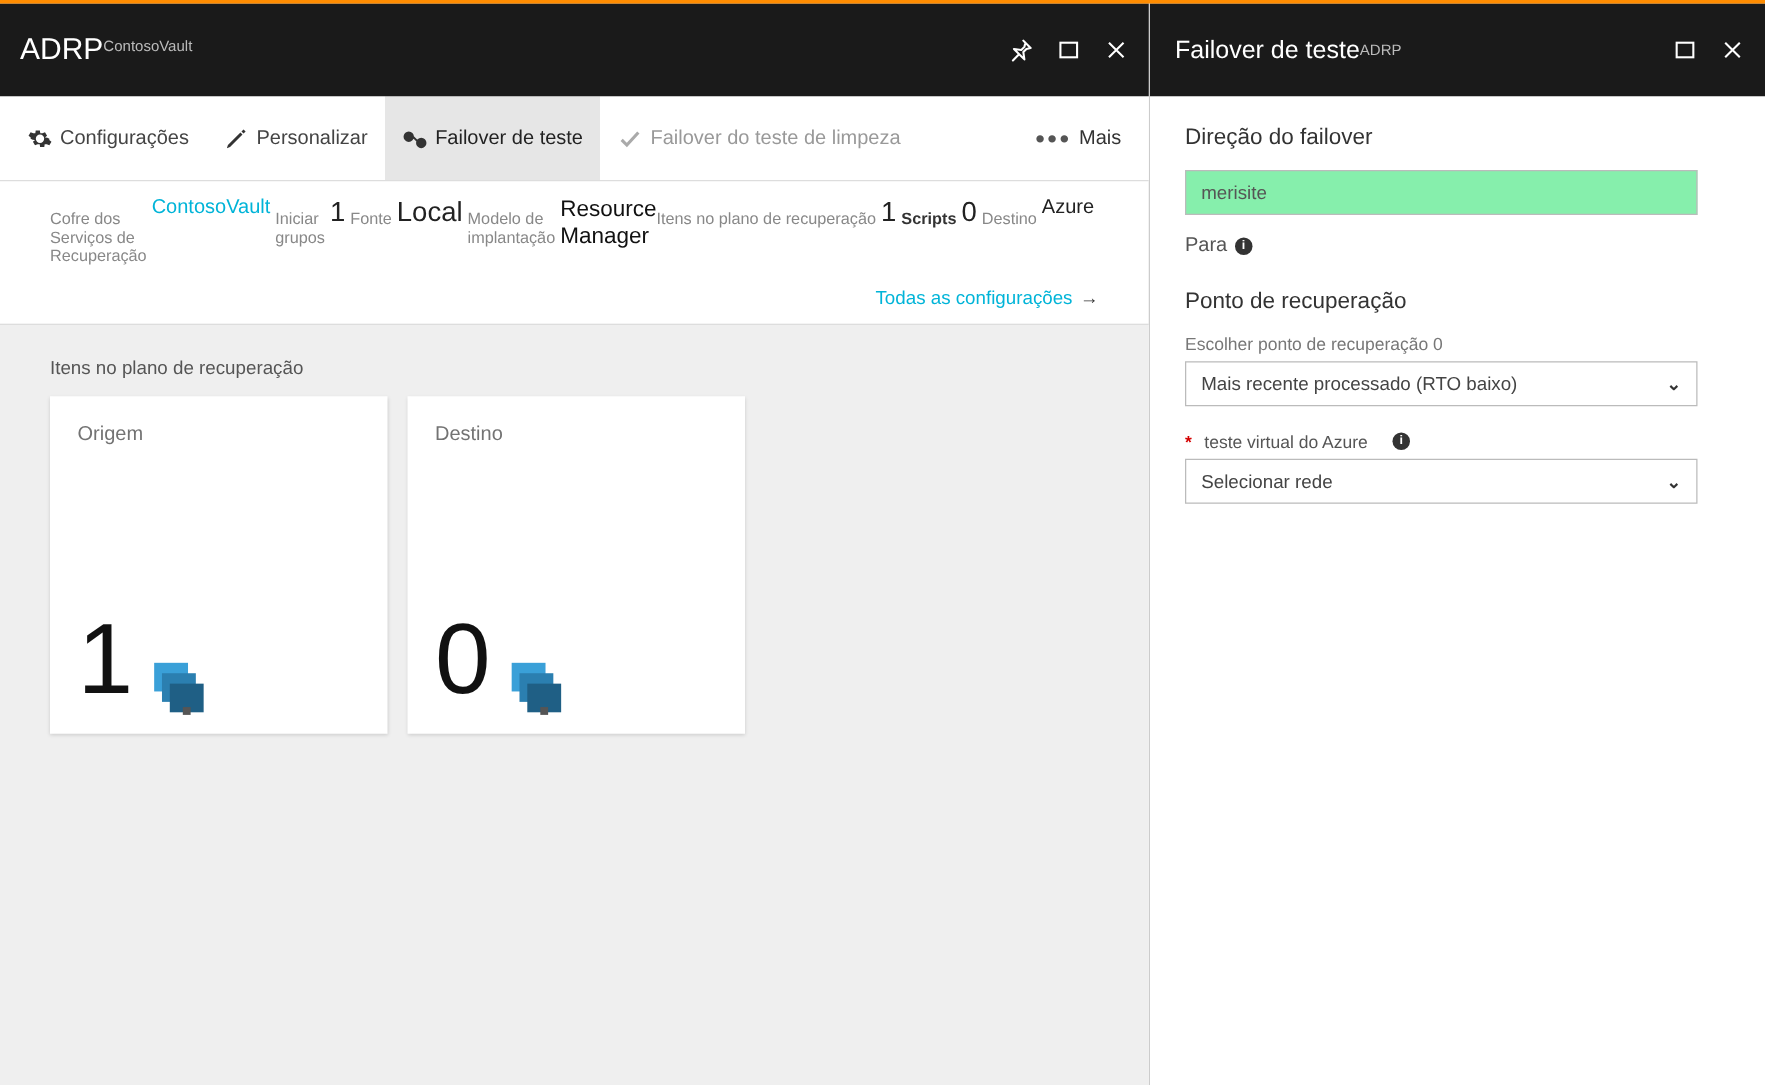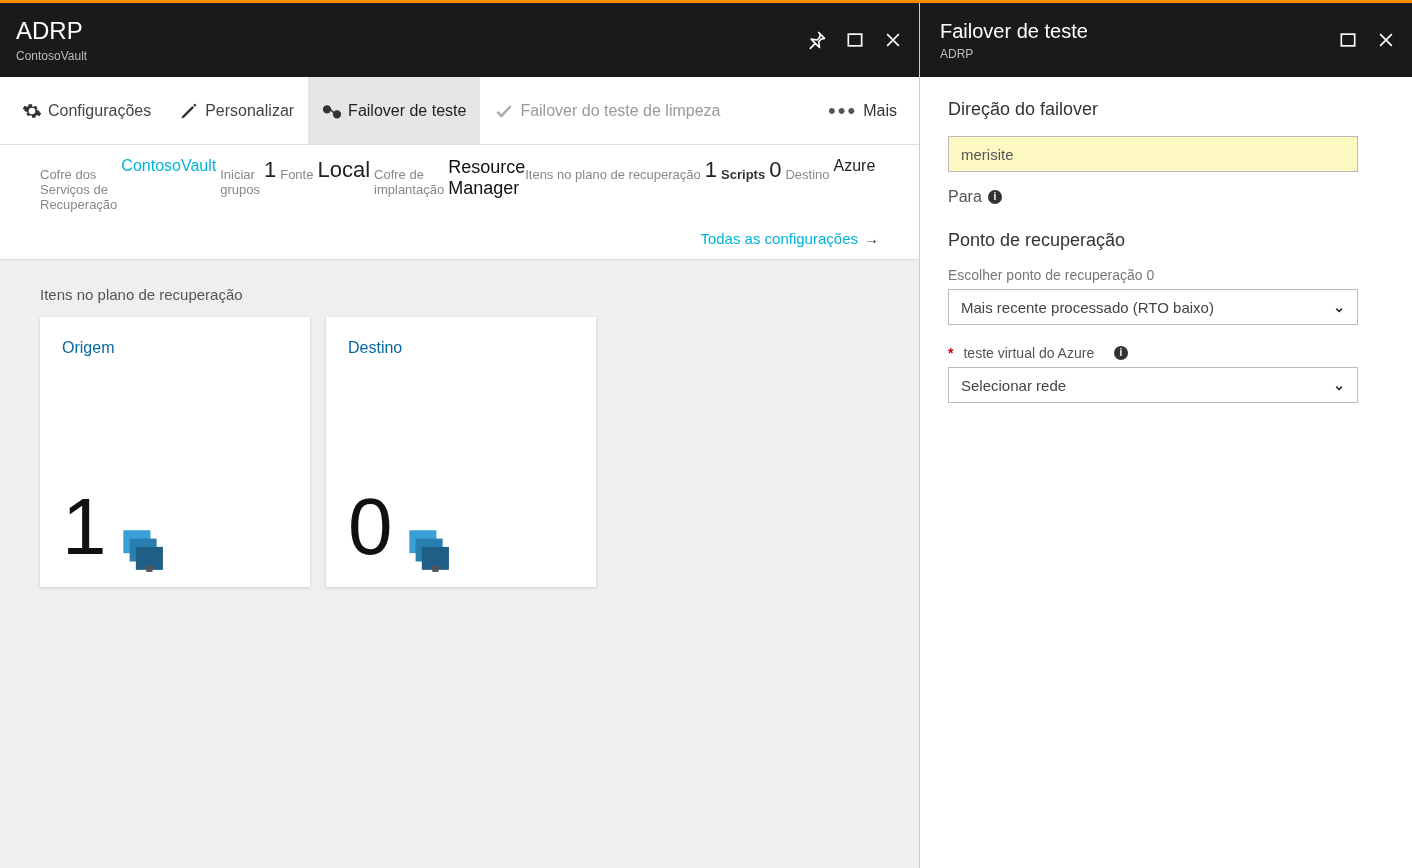--- a/index.html
+++ b/index.html
@@ -4,21 +4,21 @@
 <style>
   * { box-sizing: border-box; margin: 0; padding: 0; font-family: "Segoe UI", Arial, sans-serif; }
   html, body { width: 1412px; height: 868px; overflow: hidden; background: #fff; }
   .orange-bar { height: 3px; background: #ff8c00; width: 100%; }
   .app { display: flex; height: calc(100% - 3px); }
   .left-pane { width: 920px; display: flex; flex-direction: column; border-right: 1px solid #ccc; }
   .right-pane { flex: 1; display: flex; flex-direction: column; }
 
   
   .blade-header { background: #1a1a1a; color: #fff; display: flex; align-items: center; padding: 0 16px; height: 74px; position: relative; }
-  .blade-header .titles { display:flex; flex-direction:column; justify-content:center; }
+  .blade-header .titles { display:flex; flex-direction:row; justify-content:center; }
   .blade-header .title { font-size: 24px; font-weight: 300; }
   .blade-header .subtitle { font-size: 12px; color: #bbb; margin-top: 4px; }
   .blade-header .actions { margin-left: auto; display: flex; gap: 18px; align-items:center; }
   .hicon { width: 20px; height: 20px; display:inline-flex; align-items:center; justify-content:center; cursor:pointer; }
   .hicon svg { stroke: #fff; fill: none; stroke-width: 2; }
 
   .right-pane .blade-header { height: 74px; padding-left: 20px; }
   .right-pane .blade-header .title { font-size: 20px; font-weight:400; }
   .right-pane .blade-header .subtitle { font-size:12px; }
 
@@ -45,30 +45,30 @@
   .val-bold { font-size:18px; color:#111; font-weight:500;}
 
   .all-settings { text-align:right; padding: 18px 40px 12px 0; font-size:15px; }
   .all-settings a { color:#00b4d8; text-decoration:none; display:inline-flex; align-items:center; gap:6px;}
   .all-settings .arrow { color:#333; }
 
   .tiles-area { background:#efefef; flex:1; padding: 0 40px; border-top:1px solid #ddd;}
   .tiles-title { font-size:15px; color:#555; padding: 26px 0 14px 0;}
   .tiles { display:flex; gap:16px; }
   .tile { width:270px; height:270px; background:#fff; box-shadow:0 1px 3px rgba(0,0,0,.15); padding:22px; position:relative; }
-  .tile-title { font-size:16px; color:#0369a1; }
+  .tile-title { font-size:16px; color:#737373; }
   .tile-num { position:absolute; bottom:20px; left:22px; font-size:80px; font-weight:300; color:#111; line-height:1; display:flex; align-items:flex-end; gap:8px;}
   .tile-num .srvicon { width:50px; height:50px; margin-bottom:10px;}
 
   
   .rp-body { padding: 18px 28px; color:#333; }
   .section-title { font-size:18px; color:#333; margin-bottom:16px; margin-top:4px;}
   .fld-label { font-size:16px; color:#555; margin: 6px 0 6px 0; display:flex; align-items:center; gap:6px;}
   .fld-label.sub { font-size:19px; color:#666; }
-  .readonly-box { width:100%; max-width:410px; height:36px; border:1px solid #bbb; background:#fef9c3; color:#555; padding:0 12px; font-size:15px; display:flex; align-items:center; margin-bottom:16px;}
+  .readonly-box { width:100%; max-width:410px; height:36px; border:1px solid #bbb; background:#86efac; color:#555; padding:0 12px; font-size:15px; display:flex; align-items:center; margin-bottom:16px;}
   .select-box { width:100%; max-width:410px; height:36px; border:1px solid #bbb; background:#fff; color:#444; padding:0 12px; font-size:15px; display:flex; align-items:center; justify-content:space-between; cursor:pointer; margin-bottom:20px;}
   .select-box .chev { font-size:14px; color:#333; font-weight:bold;}
   .info-icon { display:inline-block; width:14px; height:14px; border-radius:50%; background:#333; color:#fff; font-size:10px; text-align:center; line-height:14px; font-weight:bold;}
   .req { color:#d40000; font-weight:bold; margin-right:4px;}
   .gap { height:14px; }
 </style>
 </head>
 <body>
 
 <div class="orange-bar"></div>
@@ -140,21 +140,21 @@
 
 
     <div class="essentials">
       <div class="col">
         <div class="lbl">Cofre dos Serviços de Recuperação</div>
         <div class="val-link">ContosoVault</div>
         <div class="lbl">Iniciar grupos</div>
         <div class="val-big">1</div>
         <div class="lbl">Fonte</div>
         <div class="val-big">Local</div>
-        <div class="lbl">Cofre de implantação</div>
+        <div class="lbl">Modelo de implantação</div>
         <div class="val-bold">Resource Manager</div>
       </div>
       <div class="col">
         <div class="lbl">Itens no plano de recuperação</div>
         <div class="val-big">1</div>
         <div class="lbl" style="font-weight:600;color:#333">Scripts</div>
         <div class="val-big">0</div>
         <div class="lbl">Destino</div>
         <div class="val-med">Azure</div>
       </div>

